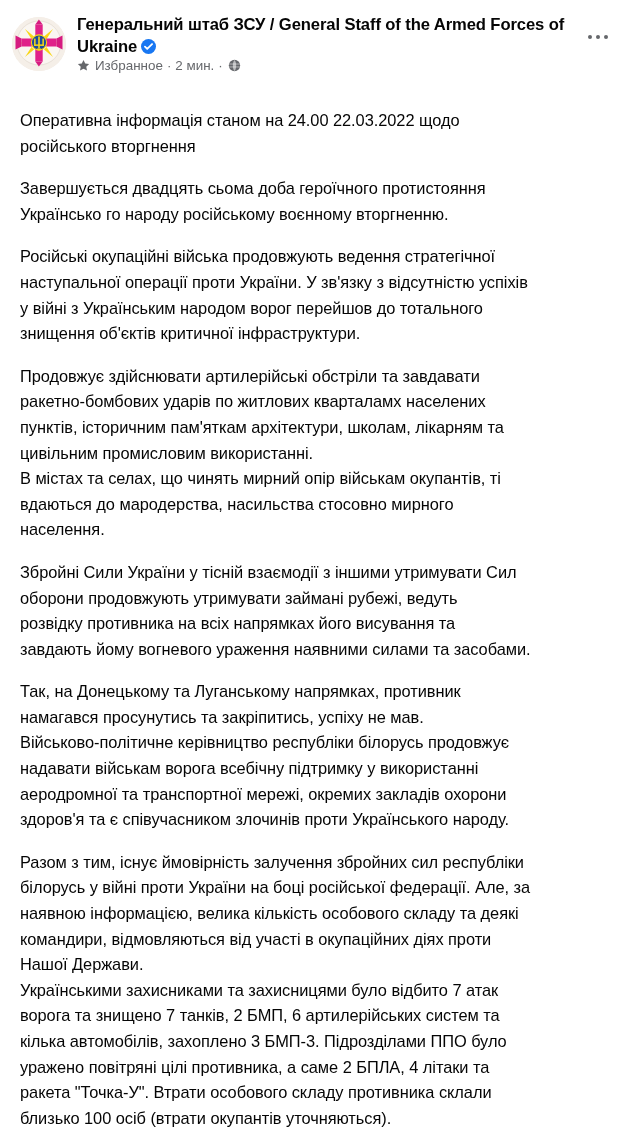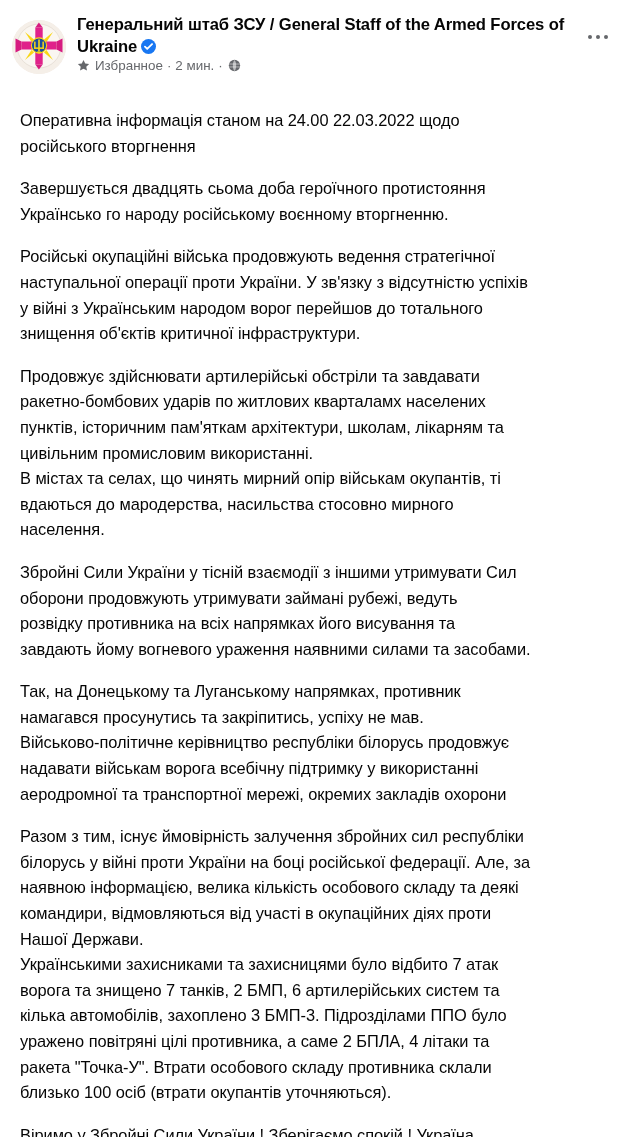--- a/index.html
+++ b/index.html
@@ -21,21 +21,21 @@
     width: 627px;
     min-height: 1137px;
     background: #ffffff;
     padding: 0;
     overflow: hidden;
   }
 
   
   .post-header {
     display: flex;
-    align-items: flex-end;
+    align-items: center;
     padding: 13px 14px 0 12px;
     position: relative;
   }
 
   .avatar-wrap {
     flex: 0 0 auto;
     width: 54px;
     height: 54px;
     margin-right: 11px;
     position: relative;
@@ -269,20 +269,21 @@
           <span class="para-line">оборони продовжують утримувати займані рубежі, ведуть</span>
           <span class="para-line">розвідку противника на всіх напрямках його висування та</span>
           <span class="para-line">завдають йому вогневого ураження наявними силами та засобами.</span>
         </div>
         <div class="para-block">
           <span class="para-line">Так, на Донецькому та Луганському напрямках, противник</span>
           <span class="para-line">намагався просунутись та закріпитись, успіху не мав.</span>
           <span class="para-line">Військово-політичне керівництво республіки білорусь продовжує</span>
           <span class="para-line">надавати військам ворога всебічну підтримку у використанні</span>
           <span class="para-line">аеродромної та транспортної мережі, окремих закладів охорони</span>
+          <span class="para-line">здоров'я та є співучасником злочинів проти Українського народу.</span>
         </div>
         <div class="para-block">
           <span class="para-line">Разом з тим, існує ймовірність залучення збройних сил республіки</span>
           <span class="para-line">білорусь у війні проти України на боці російської федерації. Але, за</span>
           <span class="para-line">наявною інформацією, велика кількість особового складу та деякі</span>
           <span class="para-line">командири, відмовляються від участі в окупаційних діях проти</span>
           <span class="para-line">Нашої Держави.</span>
           <span class="para-line">Українськими захисниками та захисницями було відбито 7 атак</span>
           <span class="para-line">ворога та знищено 7 танків, 2 БМП, 6 артилерійських систем та</span>
           <span class="para-line">кілька автомобілів, захоплено 3 БМП-3. Підрозділами ППО було</span>

